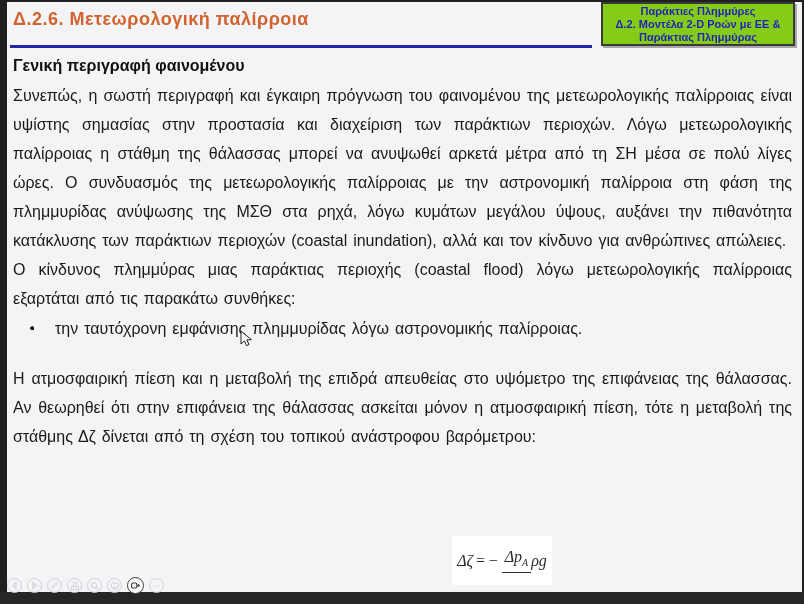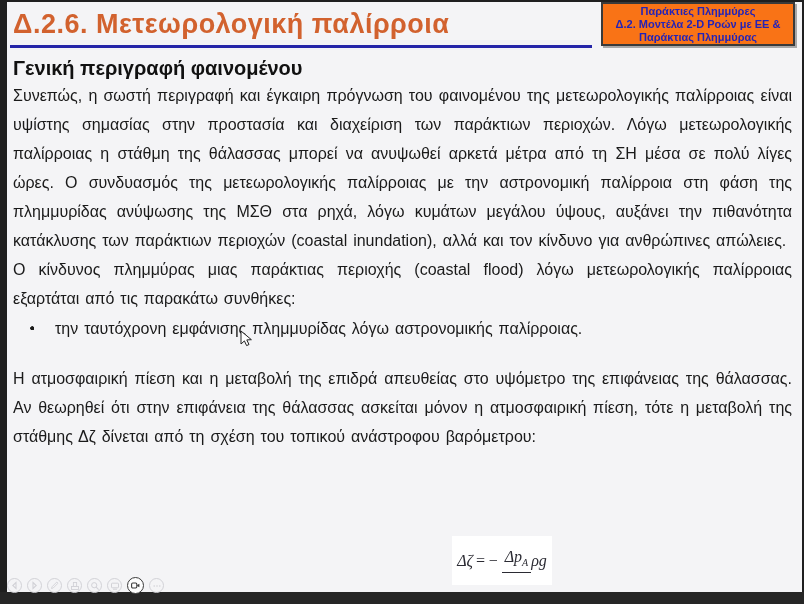--- a/index.html
+++ b/index.html
@@ -16,31 +16,31 @@
   *{margin:0;padding:0;box-sizing:border-box;}
   html,body{width:804px;height:604px;overflow:hidden;}
   body{font-family:"Liberation Sans",sans-serif;background:var(--slide-background);position:relative;}
 
   .frame{position:absolute;background:var(--frame-black);}
   .frame-left{left:0;top:0;width:7px;height:604px;}
   .frame-top{left:0;top:0;width:804px;height:2px;}
   .frame-right{right:0;top:0;width:2px;height:604px;}
   .frame-bottom{left:0;top:592px;width:804px;height:12px;background:#262626;}
 
-  .slide-title{position:absolute;left:13px;top:9px;font-size:27px;font-weight:bold;
+  .slide-title{position:absolute;left:13px;top:9px;font-size:18px;font-weight:bold;
     color:var(--title-orange);letter-spacing:0.5px;white-space:nowrap;}
   .title-underline{position:absolute;left:10px;top:45px;width:582px;height:3px;
     background:var(--underline-blue);}
 
   .header-box{position:absolute;left:601px;top:2px;width:194px;height:44px;
-    background:#f97316;border:2px solid #3a3a3a;box-shadow:2px 2px 0 #a8a8a8;
+    background:#84cc16;border:2px solid #3a3a3a;box-shadow:2px 2px 0 #a8a8a8;
     display:flex;flex-direction:column;justify-content:center;align-items:center;
     font-size:11px;font-weight:bold;color:var(--header-text-blue);line-height:13px;text-align:center;}
 
-  .section-heading{position:absolute;left:13px;top:57px;font-size:20px;font-weight:bold;
+  .section-heading{position:absolute;left:13px;top:57px;font-size:16px;font-weight:bold;
     color:#111;}
 
   .text-flow{position:absolute;left:13px;top:81px;width:779px;color:var(--body-text);
     font-size:16px;line-height:29px;word-spacing:1.5px;}
   .text-flow p{text-align:justify;text-align-last:left;}
   .bullet-list{list-style:none;margin-top:1px;}
   .bullet-list li{position:relative;padding-left:42px;line-height:29px;}
   .bullet-list .dot{position:absolute;left:17px;top:0;font-size:13px;}
   .closing{margin-top:21px;}
 

